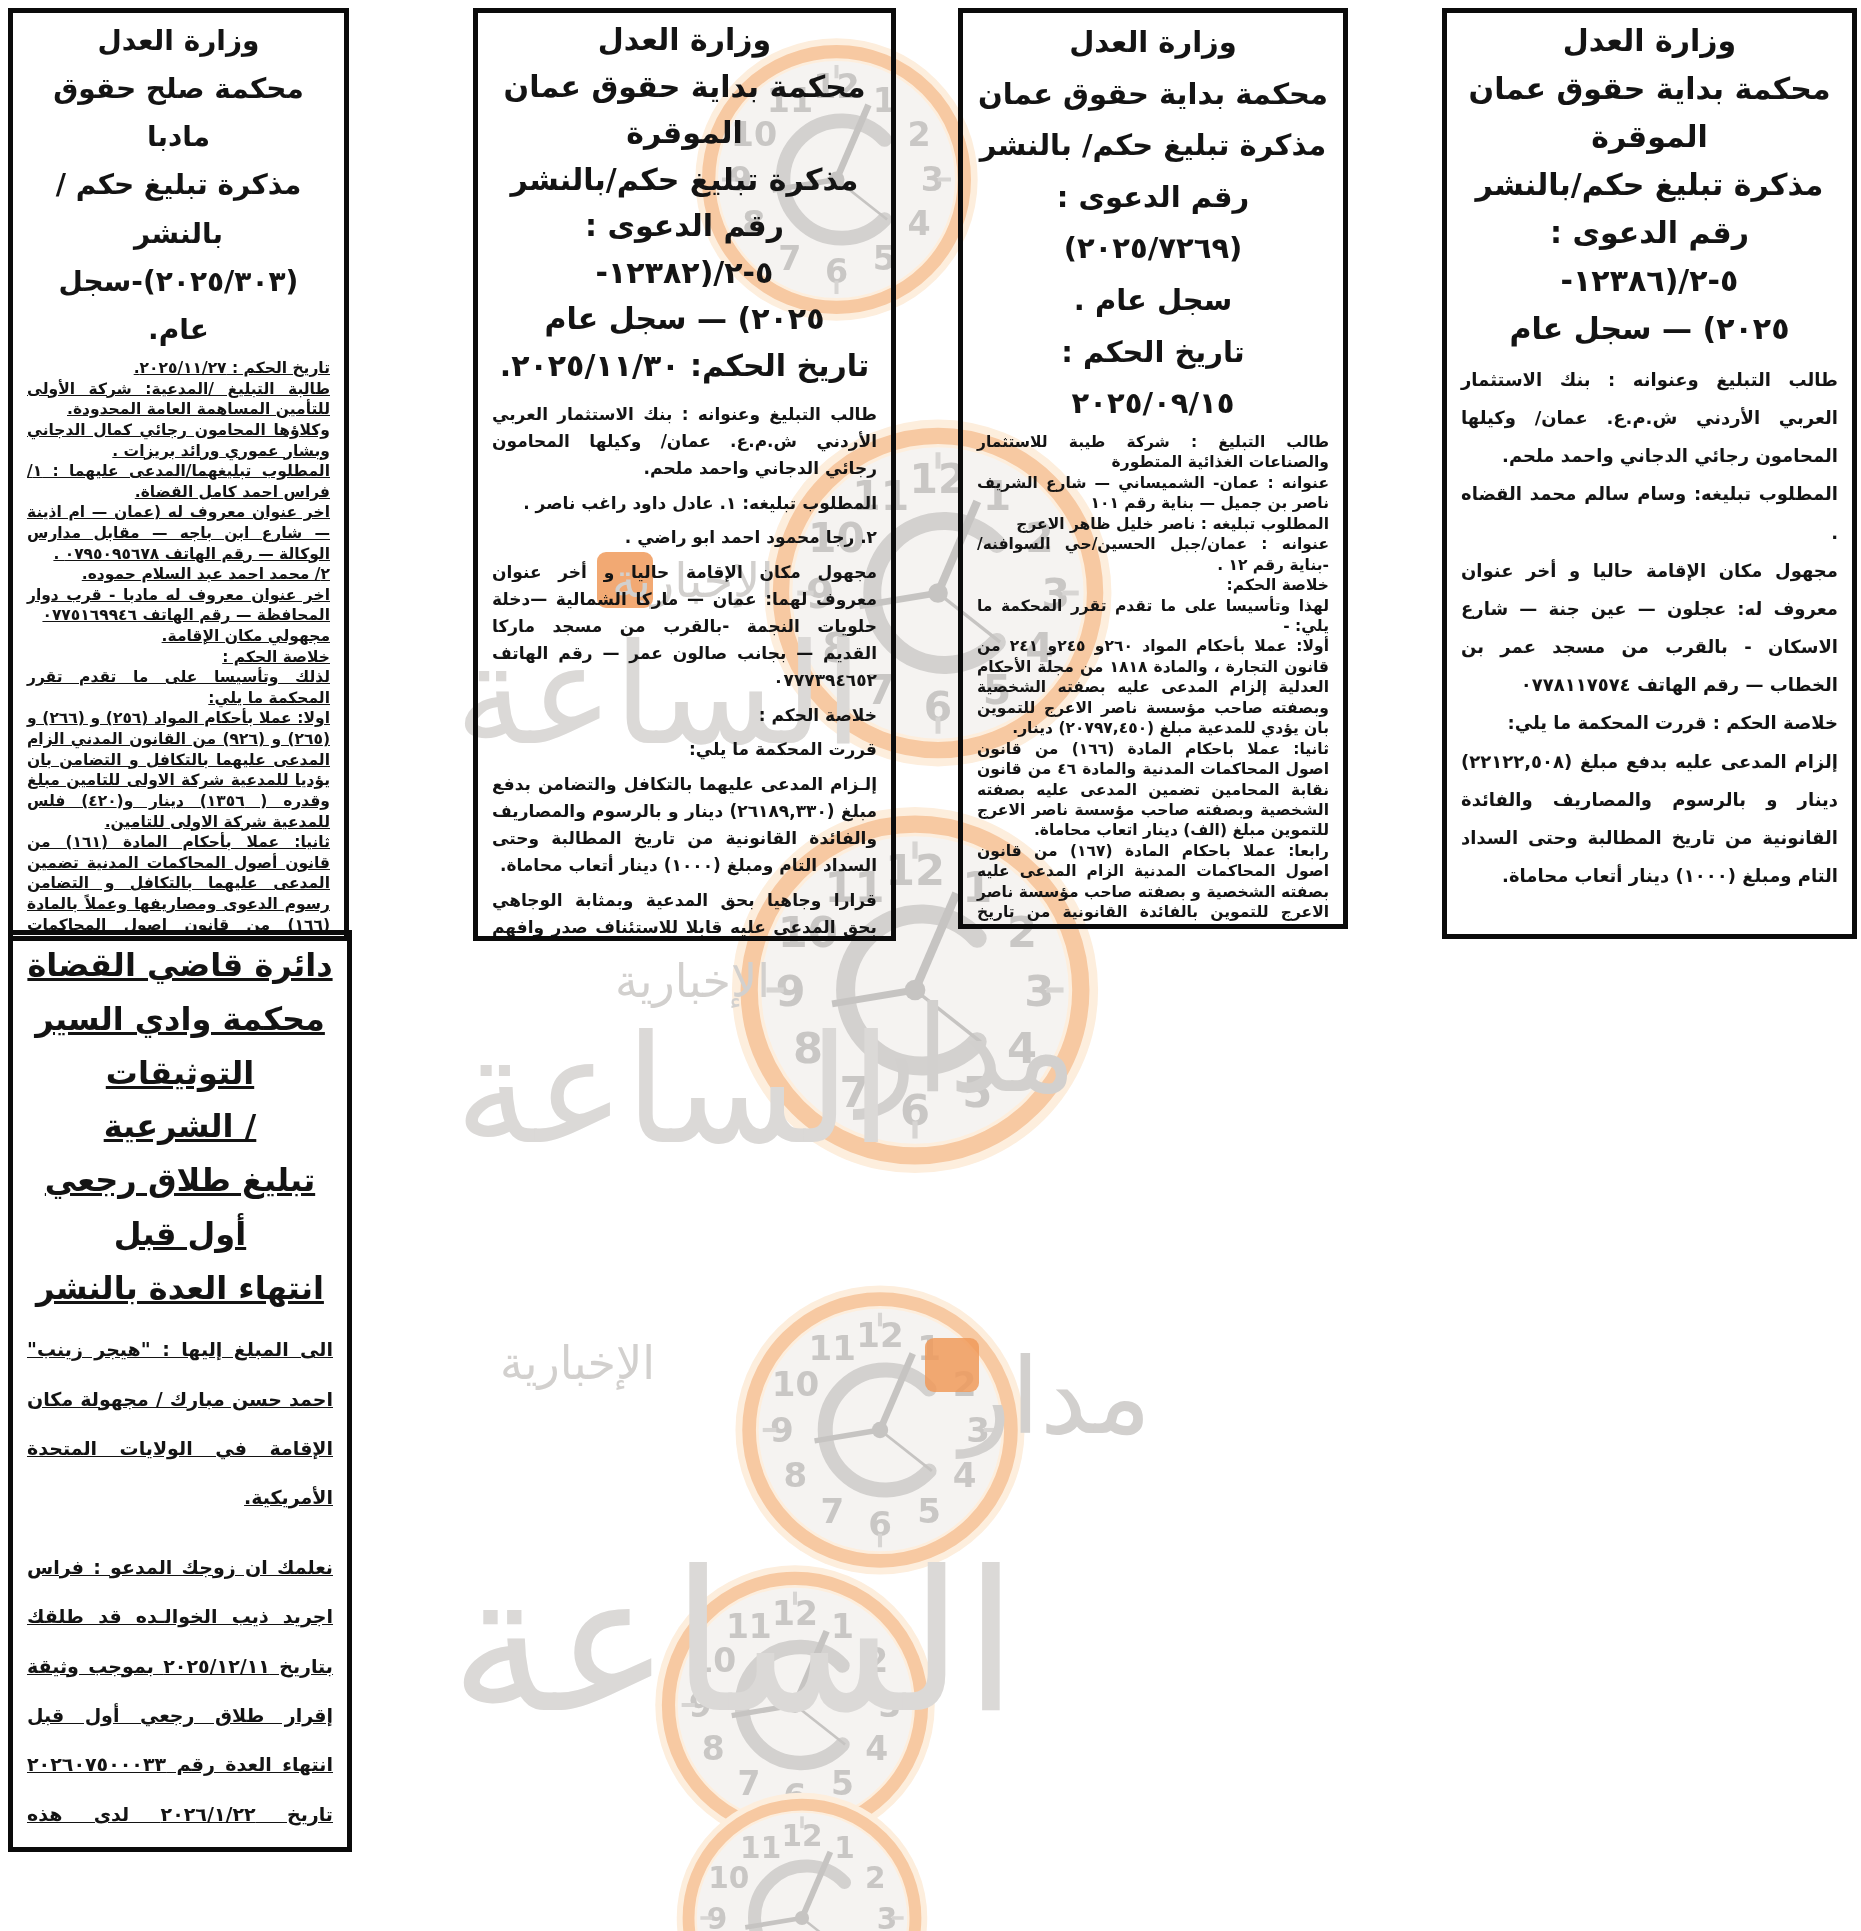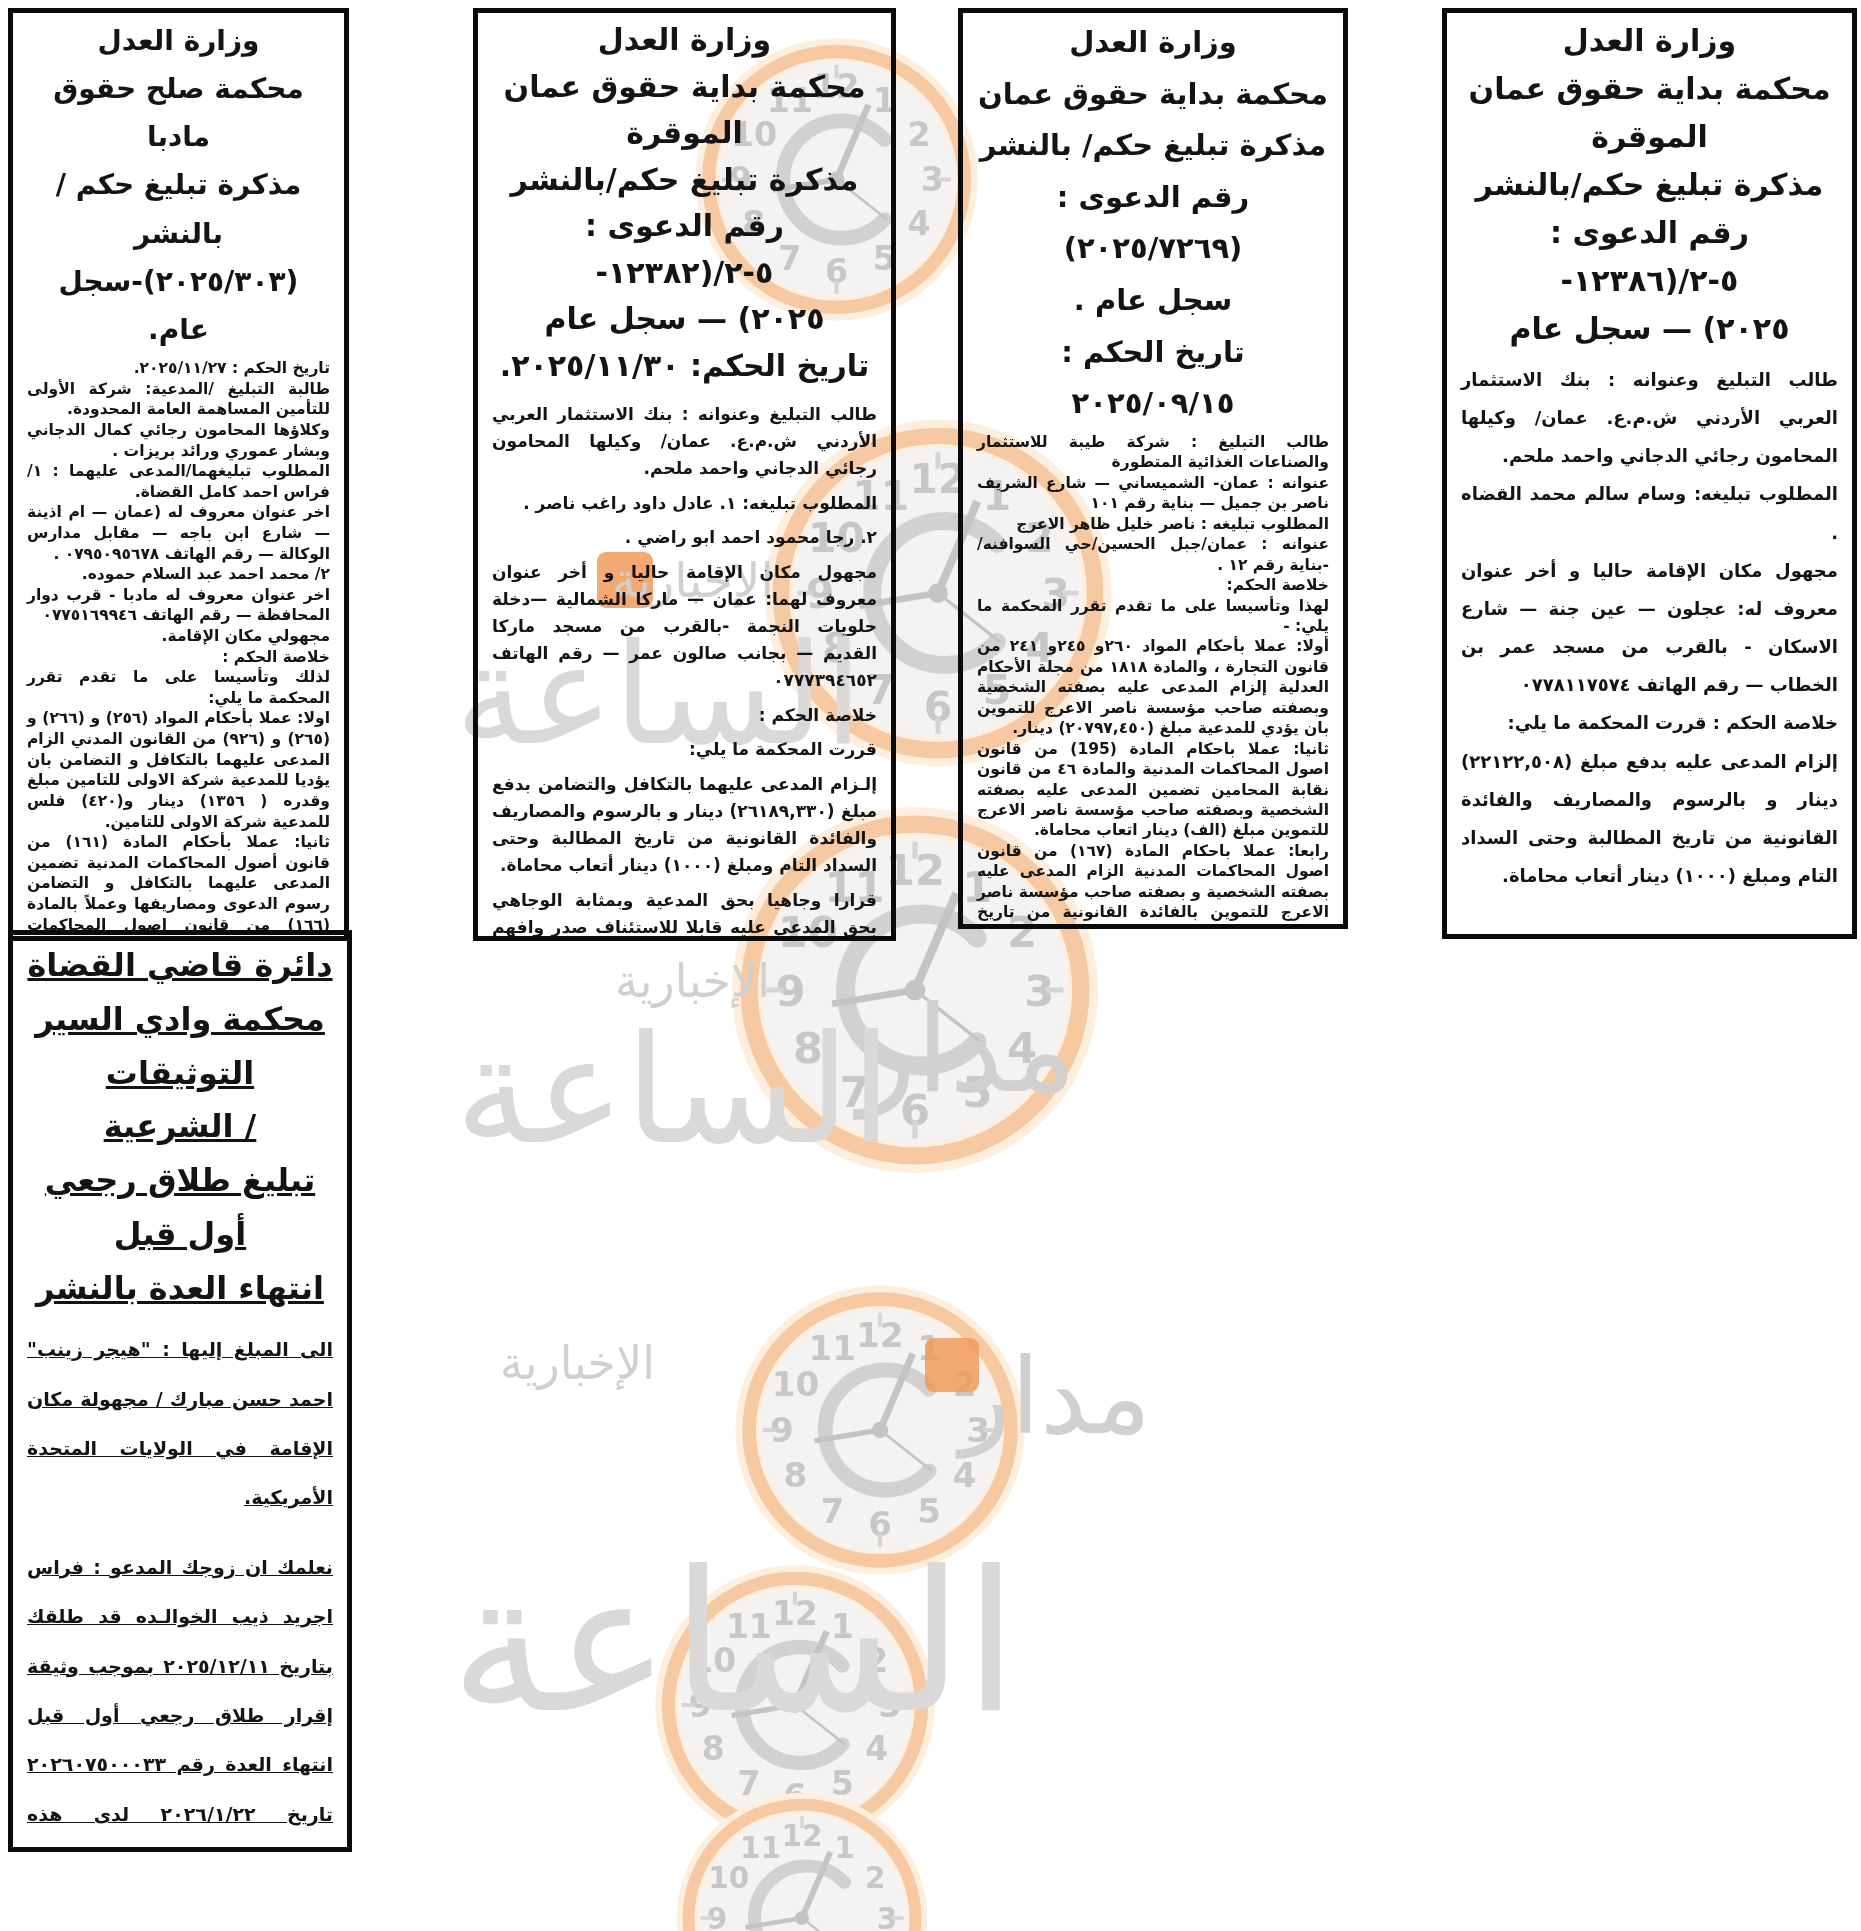--- a/index.html
+++ b/index.html
@@ -13,21 +13,21 @@
   .wm-big{color:#dbd9d7;letter-spacing:2px;}
   .wm-madar{color:#d2d0ce;}
   .wm-accent{position:absolute;background:#f09a5a;border-radius:9px;opacity:.85;}
   
   .box{position:absolute;z-index:2;box-sizing:border-box;border:5px solid #0b0b0b;
        padding:4px 14px;overflow:hidden;direction:rtl;color:#141414;background:transparent;}
   .hdr{text-align:center;font-weight:700;}
   .bd p{margin:0;font-weight:700;text-align:justify;text-align-last:right;}
   
   .b1 .hdr{font-size:28px;line-height:1.72;margin-bottom:4px;}
-  .b1 .bd p{font-size:15.5px;line-height:1.33;}
+  .b1 .bd p{font-size:15.5px;line-height:1.33;text-decoration:underline;}
   
   .b2 .hdr{font-size:30px;line-height:1.55;margin-bottom:12px;}
   .b2 .bd p{font-size:17px;line-height:1.58;margin-bottom:8px;}
   
   .b3 .hdr{font-size:29px;line-height:1.78;margin-bottom:2px;}
   .b3 .bd p{font-size:15.5px;line-height:1.32;}
   
   .b4 .hdr{font-size:30px;line-height:1.6;margin-bottom:8px;}
   .b4 .bd p{font-size:18px;line-height:2.12;}
   
@@ -172,21 +172,21 @@
       <div>تاريخ الحكم : ٢٠٢٥/٠٩/١٥</div>
     </div>
     <div class="bd">
       <p>طالب التبليغ : شركة طيبة للاستثمار والصناعات الغذائية المتطورة</p>
       <p>عنوانه : عمان- الشميساني — شارع الشريف ناصر بن جميل — بناية رقم ١٠١</p>
       <p>المطلوب تبليغه : ناصر خليل ظاهر الاعرج</p>
       <p>عنوانه : عمان/جبل الحسين/حي السوافنه/ -بناية رقم ١٢ .</p>
       <p>خلاصة الحكم:</p>
       <p>لهذا وتأسيسا على ما تقدم تقرر المحكمة ما يلي: -</p>
       <p>أولا: عملا بأحكام المواد ٢٦٠و ٢٤٥و ٢٤١  من قانون التجارة ، والمادة ١٨١٨ من مجلة الأحكام العدلية إلزام المدعى عليه بصفته الشخصية وبصفته صاحب مؤسسة ناصر الاعرج للتموين بان يؤدي للمدعية مبلغ (٢٠٧٩٧,٤٥٠) دينار.</p>
-      <p>ثانيا: عملا باحكام المادة (195) من قانون اصول المحاكمات المدنية والمادة ٤٦ من قانون نقابة المحامين تضمين المدعى عليه بصفته الشخصية وبصفته صاحب مؤسسة ناصر الاعرج للتموين مبلغ (الف) دينار اتعاب محاماة.</p>
+      <p>ثانيا: عملا باحكام المادة (١٦٦) من قانون اصول المحاكمات المدنية والمادة ٤٦ من قانون نقابة المحامين تضمين المدعى عليه بصفته الشخصية وبصفته صاحب مؤسسة ناصر الاعرج للتموين مبلغ (الف) دينار اتعاب محاماة.</p>
       <p>رابعا: عملا باحكام المادة (١٦٧) من قانون اصول المحاكمات المدنية الزام المدعى عليه بصفته الشخصية و بصفته صاحب مؤسسة ناصر الاعرج للتموين بالفائدة القانونية من تاريخ عرض الشيكات على البنك وحتى السداد التام.</p>
 
     </div>
   </section>
 
   <section class="box box4 b4">
     <div class="hdr">
       <div>وزارة العدل</div>
       <div>محكمة بداية حقوق عمان</div>
       <div>الموقرة</div>

